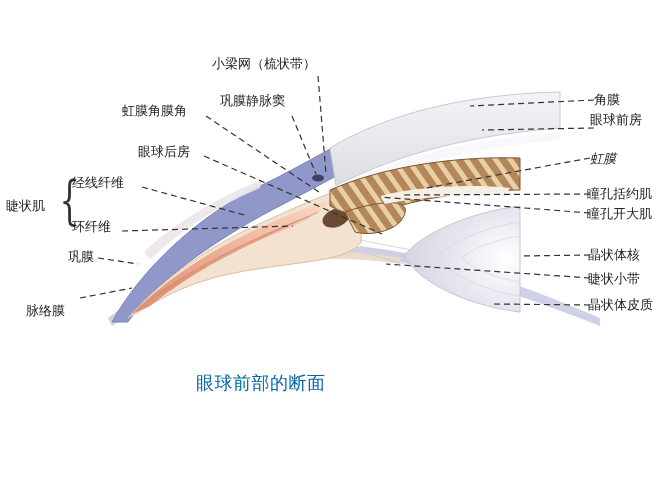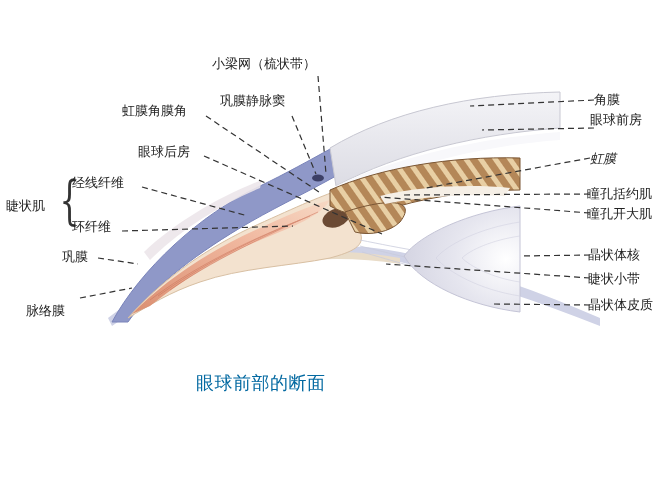--- a/index.html
+++ b/index.html
@@ -100,21 +100,21 @@
 </svg>
 
 <div class="lbl" style="left:212px;top:56px;">小梁网（梳状带）</div>
 <div class="lbl" style="left:220px;top:93px;">巩膜静脉窦</div>
 <div class="lbl" style="left:122px;top:103px;">虹膜角膜角</div>
 <div class="lbl" style="left:138px;top:144px;">眼球后房</div>
 <div class="lbl" style="left:6px;top:198px;">睫状肌</div>
 <div class="brace">{</div>
 <div class="lbl" style="left:72px;top:175px;">经线纤维</div>
 <div class="lbl" style="left:72px;top:219px;">环纤维</div>
-<div class="lbl" style="left:62px;top:249px;">巩膜</div>
+<div class="lbl" style="left:68px;top:249px;">巩膜</div>
 <div class="lbl" style="left:26px;top:303px;">脉络膜</div>
 
 <div class="lbl" style="left:594px;top:92px;">角膜</div>
 <div class="lbl" style="left:590px;top:112px;">眼球前房</div>
 <div class="lbl" style="left:590px;top:151px;font-style:italic;">虹膜</div>
 <div class="lbl" style="left:587px;top:186px;">瞳孔括约肌</div>
 <div class="lbl" style="left:587px;top:206px;">瞳孔开大肌</div>
 <div class="lbl" style="left:588px;top:247px;">晶状体核</div>
 <div class="lbl" style="left:588px;top:271px;">睫状小带</div>
 <div class="lbl" style="left:588px;top:297px;">晶状体皮质</div>

